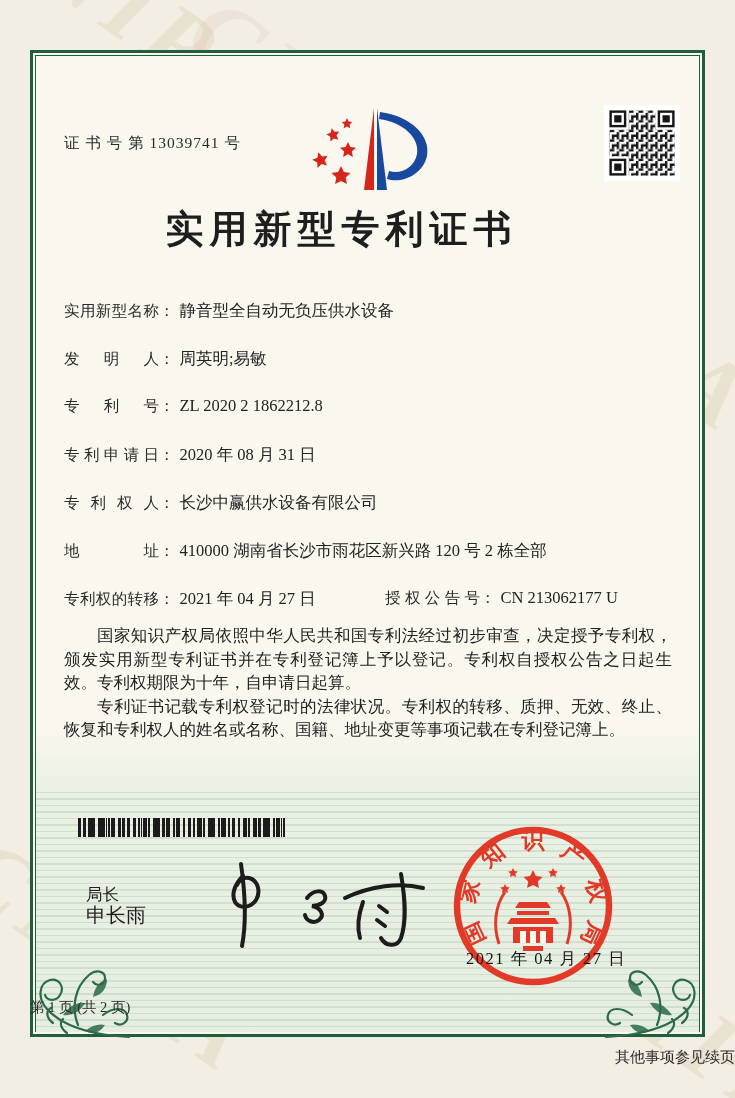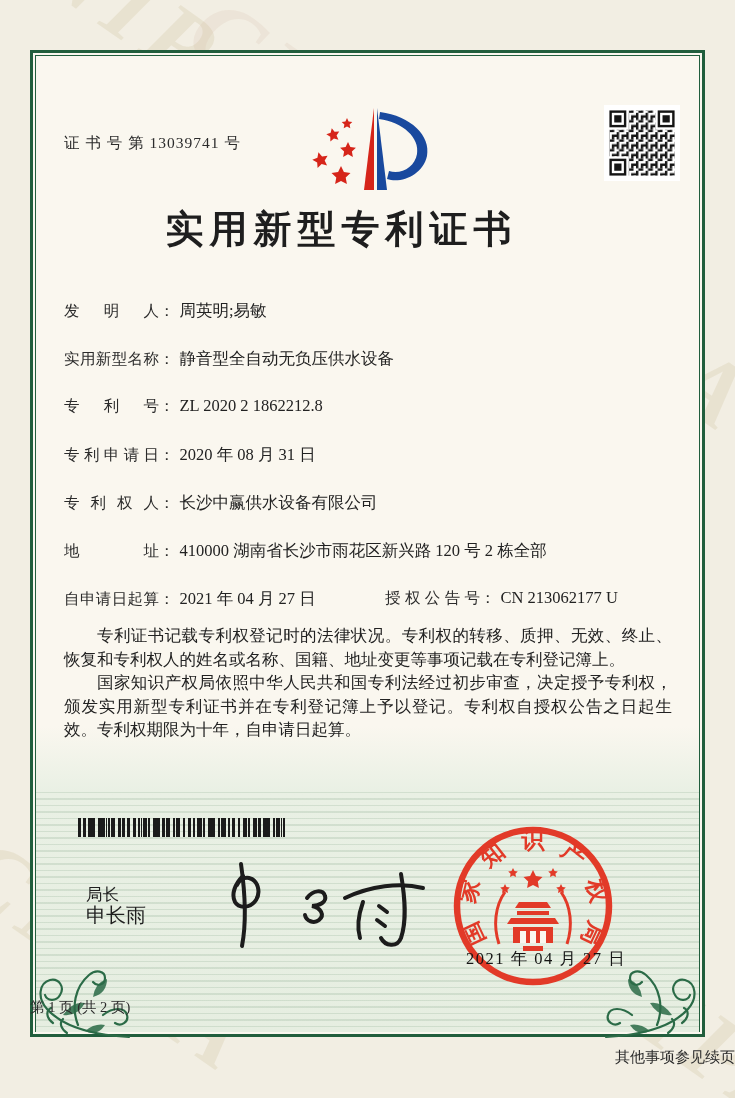--- a/index.html
+++ b/index.html
@@ -129,48 +129,48 @@
         <rect x="2" y="22" width="5" height="5" fill="#ffffff"></rect>
         <rect x="3" y="23" width="3" height="3" fill="#151515"></rect>
       </g>
     </svg>
   </div>
 
   <div class="title">实用新型专利证书</div>
 
   <div class="fields">
     <div class="frow">
+      <span class="flabel">实用新型名称</span><span class="fcolon">：</span><span class="fvalue">静音型全自动无负压供水设备</span>
+    </div>
+    <div class="frow">
       <span class="flabel">发明人</span><span class="fcolon">：</span><span class="fvalue">周英明;易敏</span>
     </div>
     <div class="frow">
-      <span class="flabel">实用新型名称</span><span class="fcolon">：</span><span class="fvalue">静音型全自动无负压供水设备</span>
-    </div>
-    <div class="frow">
       <span class="flabel">专利号</span><span class="fcolon">：</span><span class="fvalue">ZL 2020 2 1862212.8</span>
     </div>
     <div class="frow">
       <span class="flabel">专利申请日</span><span class="fcolon">：</span><span class="fvalue">2020 年 08 月 31 日</span>
     </div>
     <div class="frow">
       <span class="flabel">专利权人</span><span class="fcolon">：</span><span class="fvalue">长沙中赢供水设备有限公司</span>
     </div>
     <div class="frow">
       <span class="flabel">地址</span><span class="fcolon">：</span><span class="fvalue">410000 湖南省长沙市雨花区新兴路 120 号 2 栋全部</span>
     </div>
     <div class="frow">
-      <span class="flabel">自申请日起算</span><span class="fcolon">：</span><span class="fvalue">2021 年 04 月 27 日</span>
+      <span class="flabel">专利权的转移</span><span class="fcolon">：</span><span class="fvalue">2021 年 04 月 27 日</span>
       <span class="grant-group">
         <span class="flabel">授权公告号</span><span class="fcolon">：</span><span class="fvalue">CN 213062177 U</span>
       </span>
     </div>
   </div>
 
   <div class="paras">
+    <p>国家知识产权局依照中华人民共和国专利法经过初步审查，决定授予专利权，颁发实用新型专利证书并在专利登记簿上予以登记。专利权自授权公告之日起生效。专利权期限为十年，自申请日起算。</p>
     <p>专利证书记载专利权登记时的法律状况。专利权的转移、质押、无效、终止、恢复和专利权人的姓名或名称、国籍、地址变更等事项记载在专利登记簿上。</p>
-    <p>国家知识产权局依照中华人民共和国专利法经过初步审查，决定授予专利权，颁发实用新型专利证书并在专利登记簿上予以登记。专利权自授权公告之日起生效。专利权期限为十年，自申请日起算。</p>
   </div>
 
   <div class="barcode"></div>
 
   <div class="signoff-title">局长</div>
   <div class="signoff-name">申长雨</div>
 
   <div class="signature">
     <svg width="240" height="100" viewBox="0 0 240 100" fill="none" stroke="#1c1c1c" stroke-width="4" stroke-linecap="round">
       <path d="M48,18 C40,26 36,36 40,44 C44,51 56,50 61,42 C66,34 63,22 54,20 C49,19 44,22 42,27"></path>

